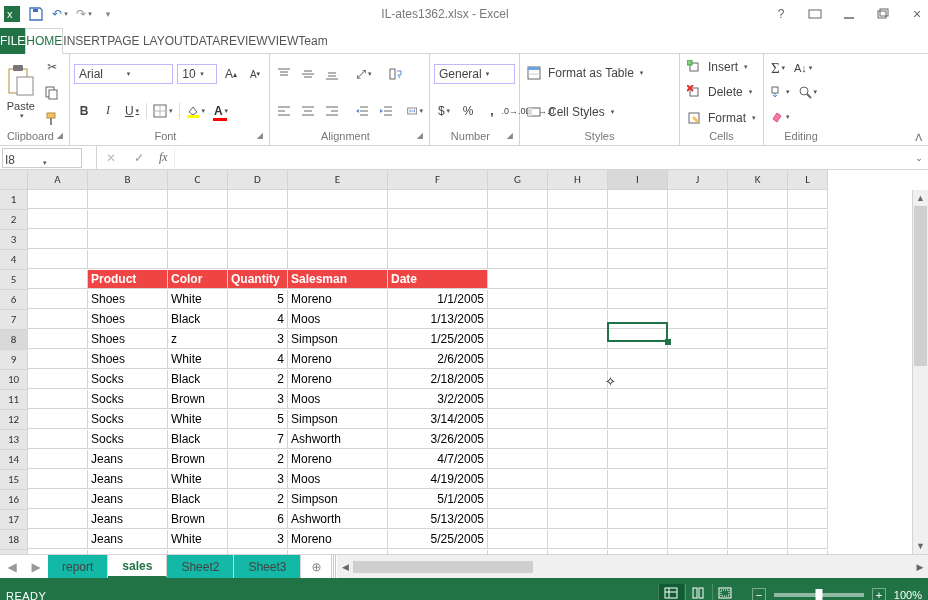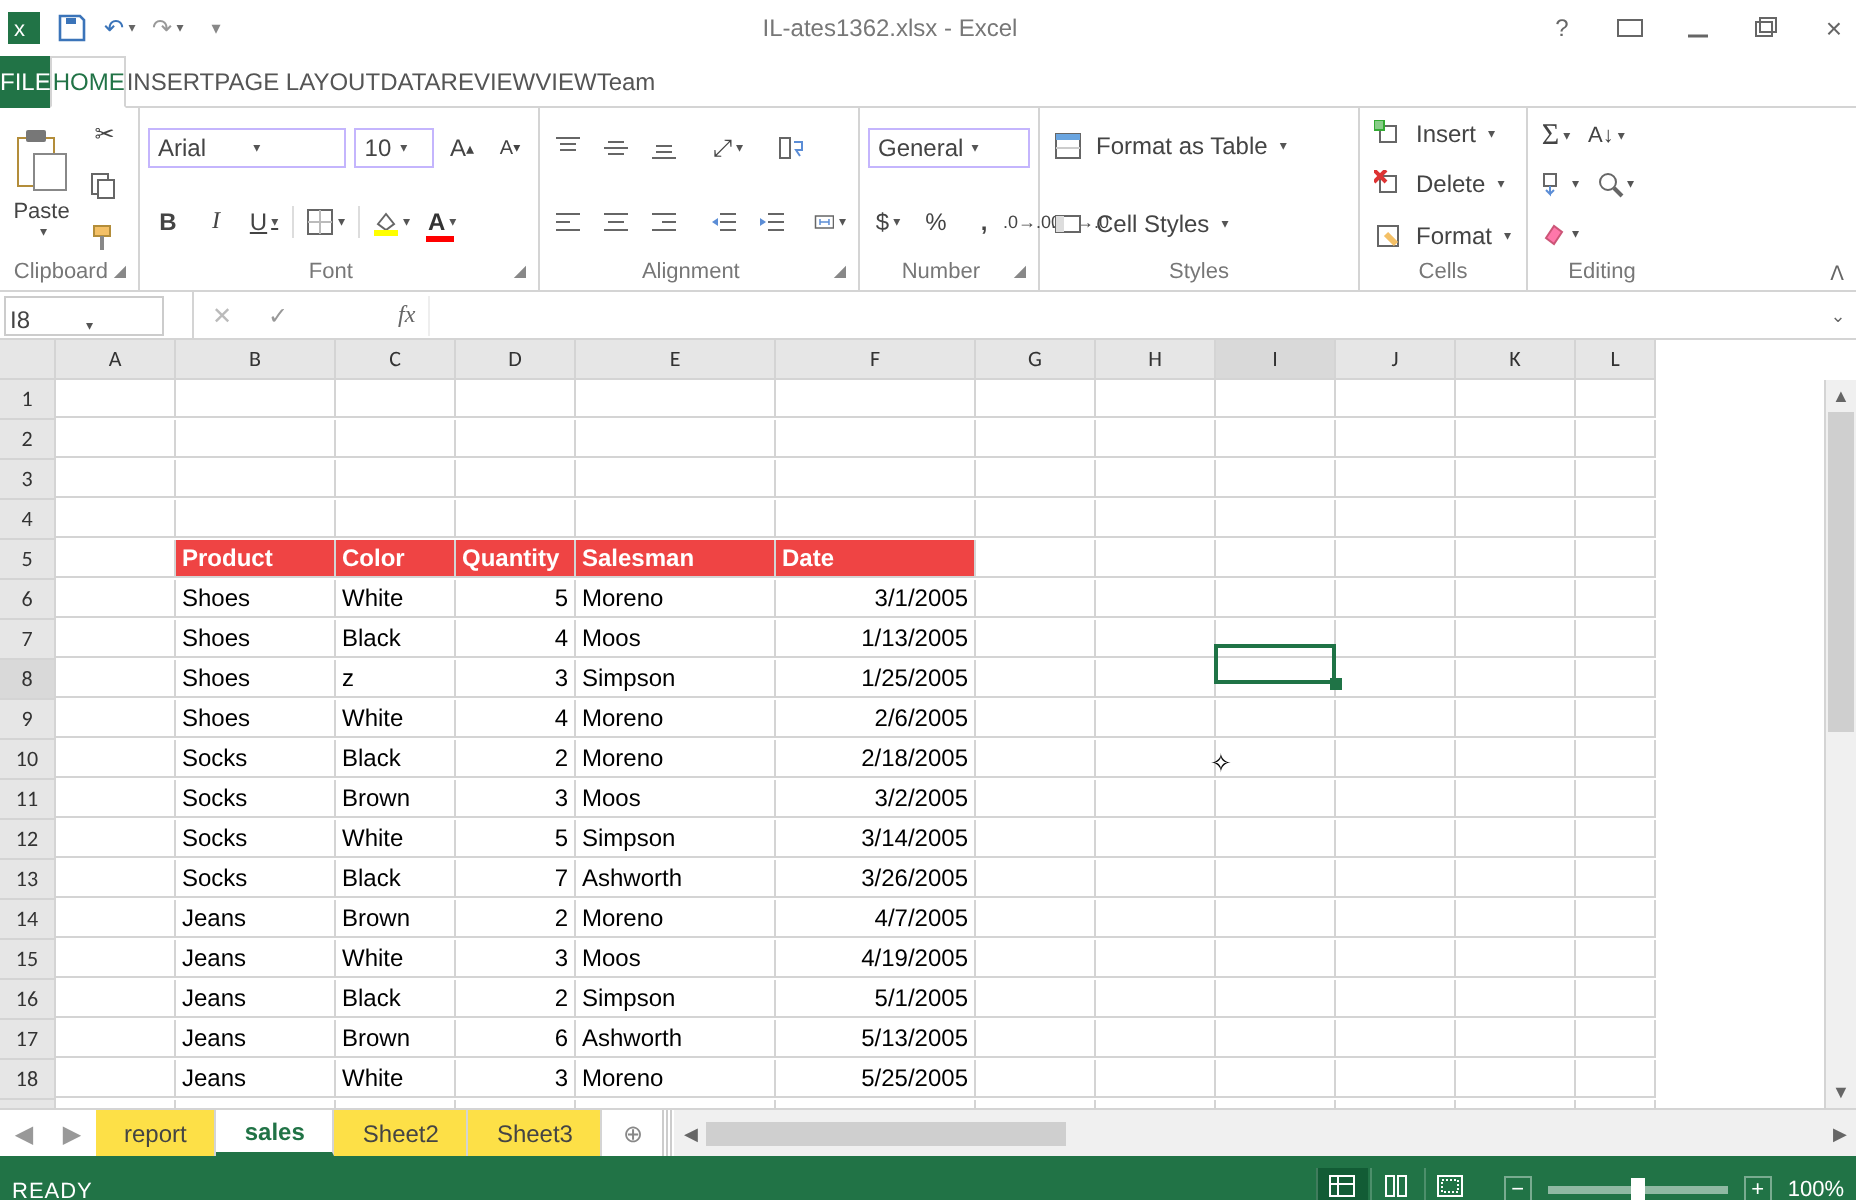--- a/index.html
+++ b/index.html
@@ -46,21 +46,21 @@
   .combo span{flex:1;padding-left:2px;}
   .collapse-caret{position:absolute;right:6px;bottom:2px;font-size:10px;color:#666;}
 
   
   .fxbar{height:24px;display:flex;align-items:center;border-bottom:1px solid var(--ribbon-border);}
   .fxbar .namebox{width:80px;border:1px solid #ccc;height:20px;margin:0 14px 0 2px;display:flex;align-items:flex-end;padding:0 2px;}
   .fxbar .namebox span{flex:1;}
   .fxbar .sep{width:1px;background:var(--ribbon-border);height:24px;}
   .fxbar .fxbtn{width:28px;text-align:center;color:#bbb;font-style:normal;}
   .fxbar .fxbtn.ok{color:#999;}
-  .fxbar .fxlabel{font-style:italic;font-family:"Cambria Math","Times New Roman",serif;color:#666;padding:0 6px;margin-left:40px;}
+  .fxbar .fxlabel{font-style:italic;font-family:"Cambria Math","Times New Roman",serif;color:#666;padding:0 6px;}
   .fxbar .fxinput{flex:1;height:20px;border-left:1px solid #eee;}
   .fxbar .expand{width:18px;text-align:center;color:#666;font-size:9px;}
 
   
   .grid-scroll{position:relative;height:calc(600px - 28px - 26px - 92px - 24px - 24px - 22px);overflow:hidden;}
   .grid{display:grid;border-collapse:collapse;}
   .colhdr,.rowhdr,.cell,.corner{border-right:1px solid var(--grid-line);border-bottom:1px solid var(--grid-line);height:var(--cell-h);display:flex;align-items:center;font-size:11px;font-family:Calibri,sans-serif;}
   .colhdr,.rowhdr,.corner{background:var(--grid-hdr);justify-content:center;color:#333;height:var(--header-h);}
   .rowhdr{justify-content:center;}
   .colhdr.active,.rowhdr.active{background:#d9d9d9;}
@@ -72,21 +72,21 @@
   
   .vscroll{position:absolute;right:0;top:var(--header-h);bottom:0;width:16px;background:#f0f0f0;border-left:1px solid var(--grid-line);display:flex;flex-direction:column;align-items:center;}
   .vscroll .arr{height:16px;font-size:9px;color:#666;display:flex;align-items:center;justify-content:center;width:100%;}
   .vscroll .track{flex:1;position:relative;width:100%;}
   .vscroll .thumb{position:absolute;top:0;left:1px;right:1px;height:160px;background:#cfcfcf;}
   
   
   .tab-bar{height:24px;border-top:1px solid var(--grid-line);display:flex;align-items:stretch;background:#fff;font-size:12px;}
   .tab-bar .navbtn{width:24px;display:flex;align-items:center;justify-content:center;color:#999;}
   .tab-bar .tabs{display:flex;align-items:stretch;}
-  .tab-bar .tab{padding:0 14px;display:flex;align-items:center;border-right:1px solid var(--grid-line);color:#444;cursor:pointer;background:#fde047;}
+  .tab-bar .tab{padding:0 14px;display:flex;align-items:center;border-right:1px solid var(--grid-line);color:#444;cursor:pointer;background:#14b8a6;}
   .tab-bar .tab.active{border-bottom:2px solid var(--ribbon-grn);color:var(--ribbon-grn);font-weight:bold;background:#fff;}
   .tab-bar .newtab{width:30px;display:flex;align-items:center;justify-content:center;color:#888;}
   .tab-bar .splitter{width:6px;background:repeating-linear-gradient(90deg,#ccc,#ccc 1px,#fff 1px,#fff 2px);}
   .tab-bar .hscroll{flex:1;display:flex;align-items:center;background:#f0f0f0;}
   .tab-bar .hscroll .arr{width:16px;text-align:center;color:#666;font-size:9px;}
   .tab-bar .hscroll .htrack{flex:1;height:14px;position:relative;}
   .tab-bar .hscroll .hthumb{position:absolute;left:0;top:1px;bottom:1px;width:180px;background:#cfcfcf;}
   
   
   .status-bar{height:24px;background:var(--status-bg);color:#fff;display:flex;align-items:flex-end;font-size:11px;padding:0 6px;}
@@ -530,21 +530,21 @@
       <div class="cell"></div>
       <div class="cell"></div>
       <div class="cell"></div>
       <div class="cell"></div>
       <div class="rowhdr">6</div>
       <div class="cell"></div>
       <div class="cell">Shoes</div>
       <div class="cell">White</div>
       <div class="cell right">5</div>
       <div class="cell">Moreno</div>
-      <div class="cell right">3/1/2005</div>
+      <div class="cell right">1/1/2005</div>
       <div class="cell"></div>
       <div class="cell"></div>
       <div class="cell"></div>
       <div class="cell"></div>
       <div class="cell"></div>
       <div class="cell"></div>
       <div class="rowhdr">7</div>
       <div class="cell"></div>
       <div class="cell">Shoes</div>
       <div class="cell">Black</div>

